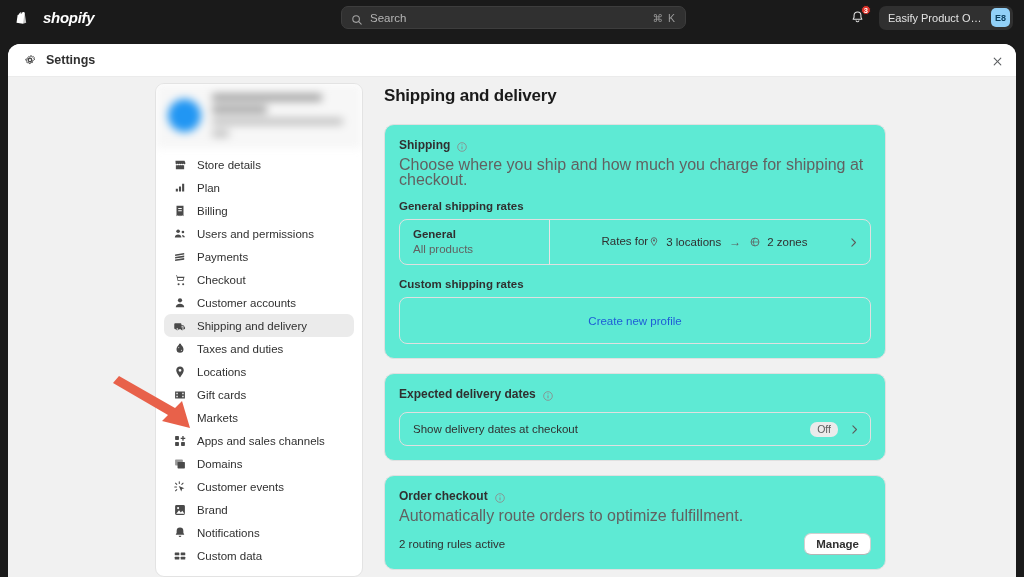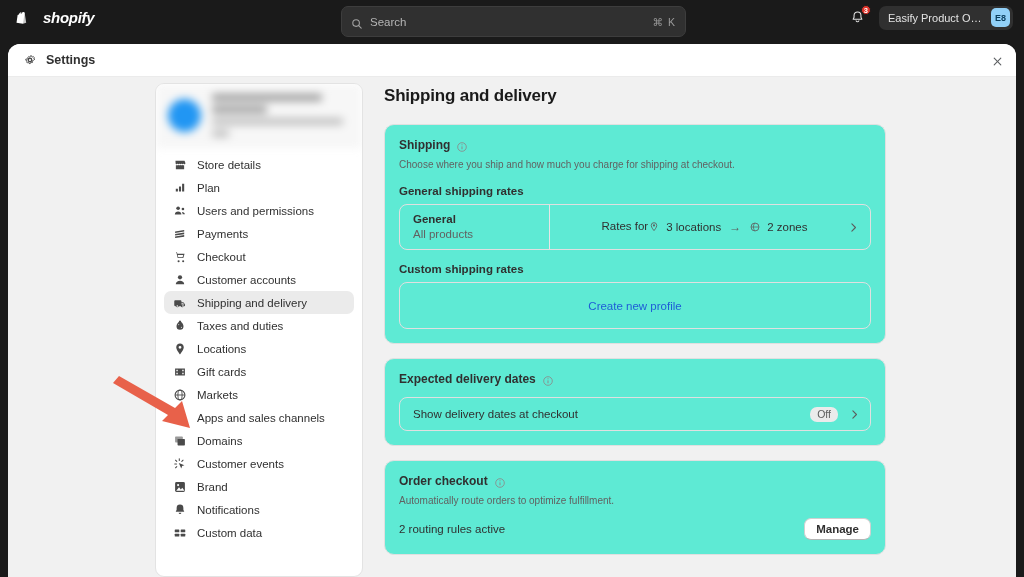--- a/index.html
+++ b/index.html
@@ -25,21 +25,21 @@
   .brand-mark {
     width: 15px; height: 17px;
     display: flex; align-items: center; justify-content: center;
   }
   .brand-text {
     font-size: 15px; font-weight: 700; font-style: italic;
     letter-spacing: -0.3px; color: #fff;
   }
   .search-wrap {
     position: absolute; left: 341px; top: 6px;
-    width: 345px; height: 31px;
+    width: 345px; height: 23px;
   }
   .searchbox {
     width: 100%; height: 100%;
     background: #303030;
     border: 1px solid #3d3d3d;
     border-radius: 7px;
     display: flex; align-items: center;
     padding: 0 9px;
     cursor: text;
   }
@@ -178,21 +178,21 @@
     border-radius: 10px;
     margin: 0 9px 14px 9px;
     padding: 13px 14px 14px 14px;
   }
   .card-head {
     display: flex; align-items: center; gap: 6px;
     margin-bottom: 5px;
   }
   .card-title { font-size: 12px; font-weight: 700; color: #303030; }
   .info-icon { width: 12px; height: 12px; color: #8a8a8a; cursor: pointer; }
-  .card-sub { font-size: 10px; color: #616161; margin-bottom: 13px; line-height: 15px; }
+  .card-sub { font-size: 16px; color: #616161; margin-bottom: 13px; line-height: 15px; }
   .sub-label { font-size: 11.5px; font-weight: 700; color: #303030; margin-bottom: 7px; }
 
   .inner-row {
     border: 1px solid #e0e0e0;
     border-radius: 8px;
     display: flex; align-items: center;
     min-height: 41px;
     cursor: pointer;
     padding: 0 10px 0 0;
   }
@@ -353,20 +353,28 @@
 
         <div class="nav-item">
           <span class="nav-icon">
             <svg viewBox="0 0 20 20" width="14" height="14">
                 <path fill="#4a4a4a" d="M4 15h3v-4H4v4zm4.5 0h3V8h-3v7zm4.5 0h3V4h-3v11z"></path>
               </svg>
           </span>
           <span class="nav-label">Plan</span>
         </div>
 
+        <div class="nav-item">
+          <span class="nav-icon">
+            <svg viewBox="0 0 20 20" width="14" height="14">
+                <path fill="#4a4a4a" d="M5 2.5h10v15l-2-1.3-1.7 1.3-1.3-1.3L8.7 17.5 7 16.2l-2 1.3v-15zm2.5 3.2v1.6h5V5.7h-5zm0 3.3v1.5h5V9h-5z"></path>
+              </svg>
+          </span>
+          <span class="nav-label">Billing</span>
+        </div>
 
         <div class="nav-item">
           <span class="nav-icon">
             <svg viewBox="0 0 20 20" width="14" height="14">
                 <circle cx="7.3" cy="6" r="2.6" fill="#4a4a4a"></circle>
                 <path fill="#4a4a4a" d="M2.6 15c0-2.6 2.1-4.3 4.7-4.3s4.7 1.7 4.7 4.3H2.6z"></path>
                 <circle cx="14.2" cy="7.2" r="1.9" fill="#4a4a4a"></circle>
                 <path fill="#4a4a4a" d="M13 11.3c2.1 0 4 1.3 4 3.4h-3.2c0-1.3-.4-2.5-1.2-3.4z"></path>
               </svg>
           </span>

